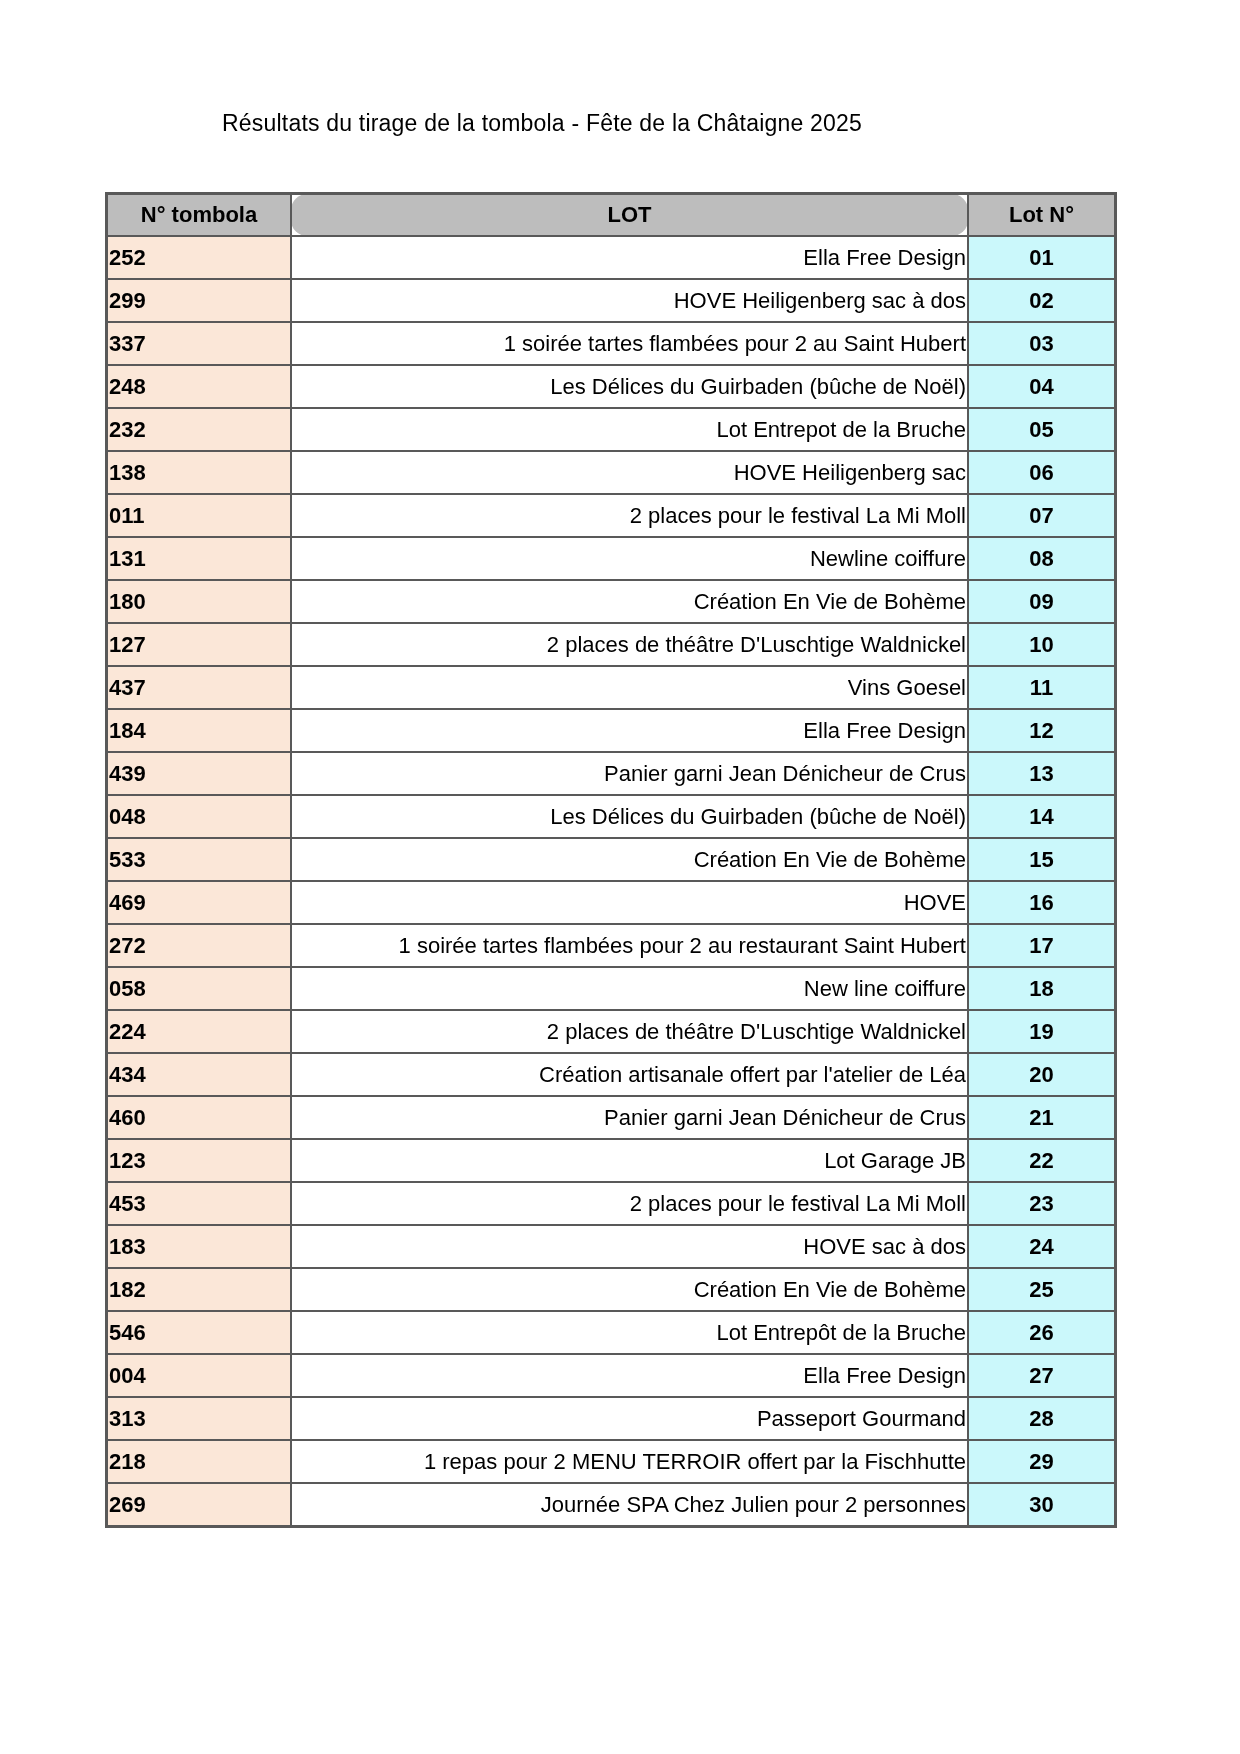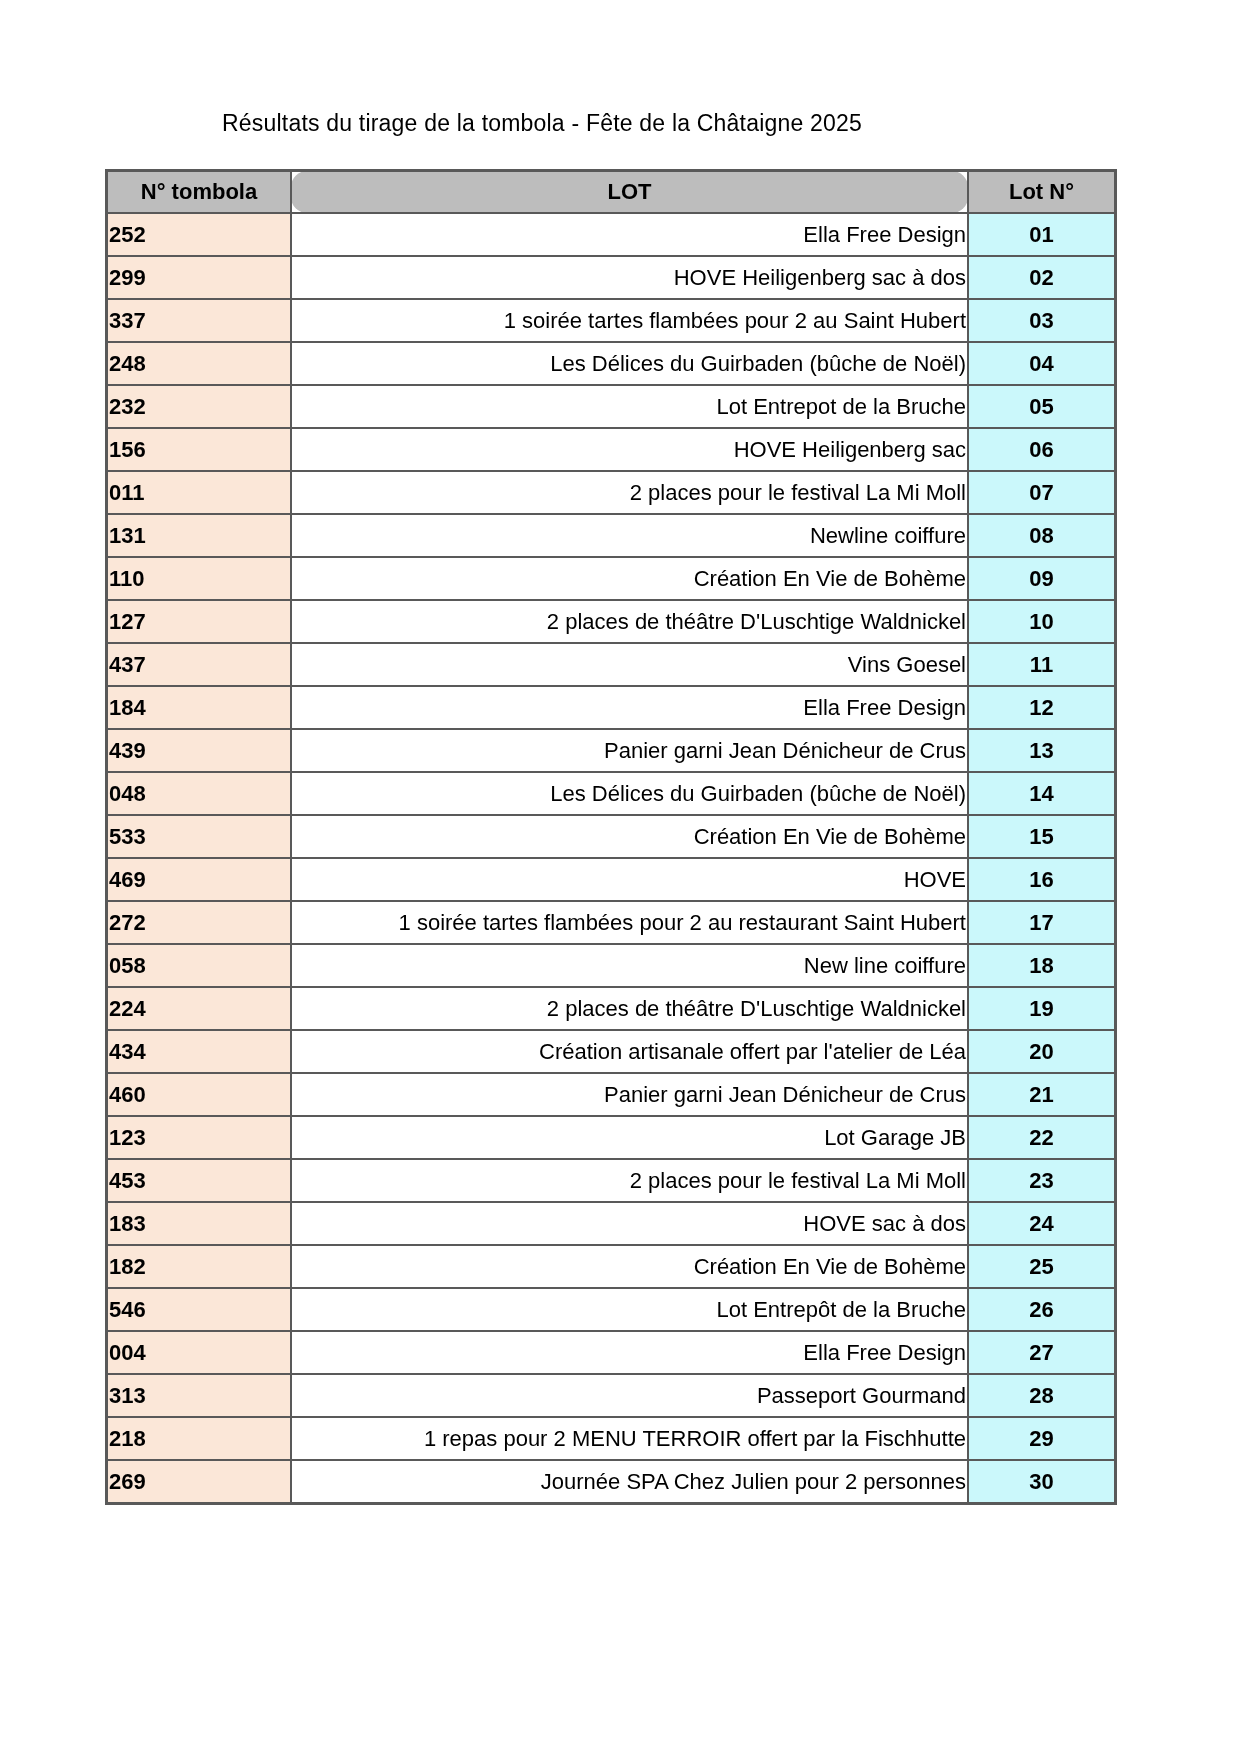--- a/index.html
+++ b/index.html
@@ -16,21 +16,21 @@
   }
   .page {
     width: 1000px;
     margin-left: 105px;
     padding-top: 110px;
   }
   h1.doc-title {
     font-size: 23px;
     font-weight: normal;
     text-align: center;
-    margin: 0 0 32px 0;
+    margin: 0 0 55px 0;
     transform: translateX(-63px);
     letter-spacing: 0.2px;
   }
   table.results {
     border-collapse: collapse;
     table-layout: fixed;
     width: 1000px;
     border: 3px solid var(--border-color, #595959);
   }
   th, td {
@@ -99,36 +99,36 @@
           <td class="col-ticket">248</td>
           <td class="col-lot">Les Délices du Guirbaden (bûche de Noël)</td>
           <td class="col-lotnum">04</td>
         </tr>
         <tr>
           <td class="col-ticket">232</td>
           <td class="col-lot">Lot Entrepot de la Bruche</td>
           <td class="col-lotnum">05</td>
         </tr>
         <tr>
-          <td class="col-ticket">156</td>
+          <td class="col-ticket">138</td>
           <td class="col-lot">HOVE Heiligenberg sac</td>
           <td class="col-lotnum">06</td>
         </tr>
         <tr>
           <td class="col-ticket">011</td>
           <td class="col-lot">2 places pour le festival La Mi Moll</td>
           <td class="col-lotnum">07</td>
         </tr>
         <tr>
           <td class="col-ticket">131</td>
           <td class="col-lot">Newline coiffure</td>
           <td class="col-lotnum">08</td>
         </tr>
         <tr>
-          <td class="col-ticket">110</td>
+          <td class="col-ticket">180</td>
           <td class="col-lot">Création En Vie de Bohème</td>
           <td class="col-lotnum">09</td>
         </tr>
         <tr>
           <td class="col-ticket">127</td>
           <td class="col-lot">2 places de théâtre D'Luschtige Waldnickel</td>
           <td class="col-lotnum">10</td>
         </tr>
         <tr>
           <td class="col-ticket">437</td>

